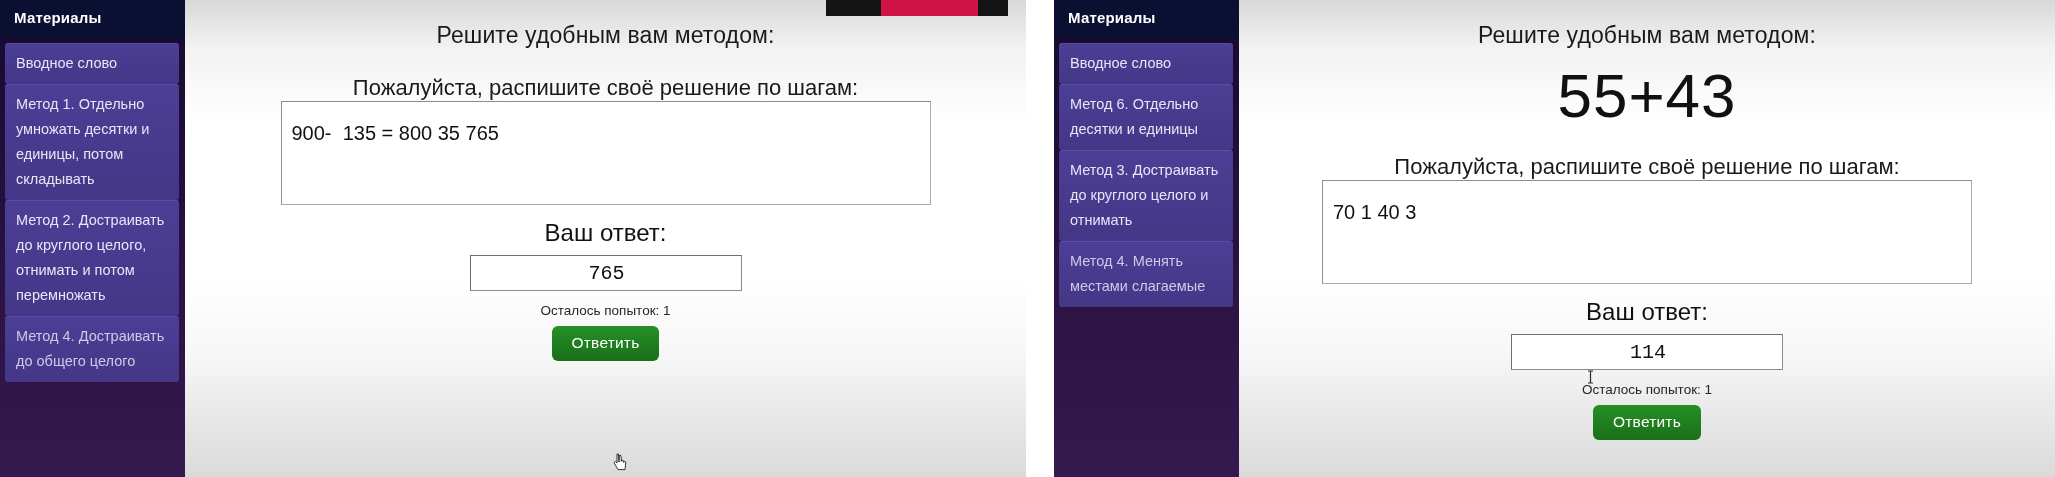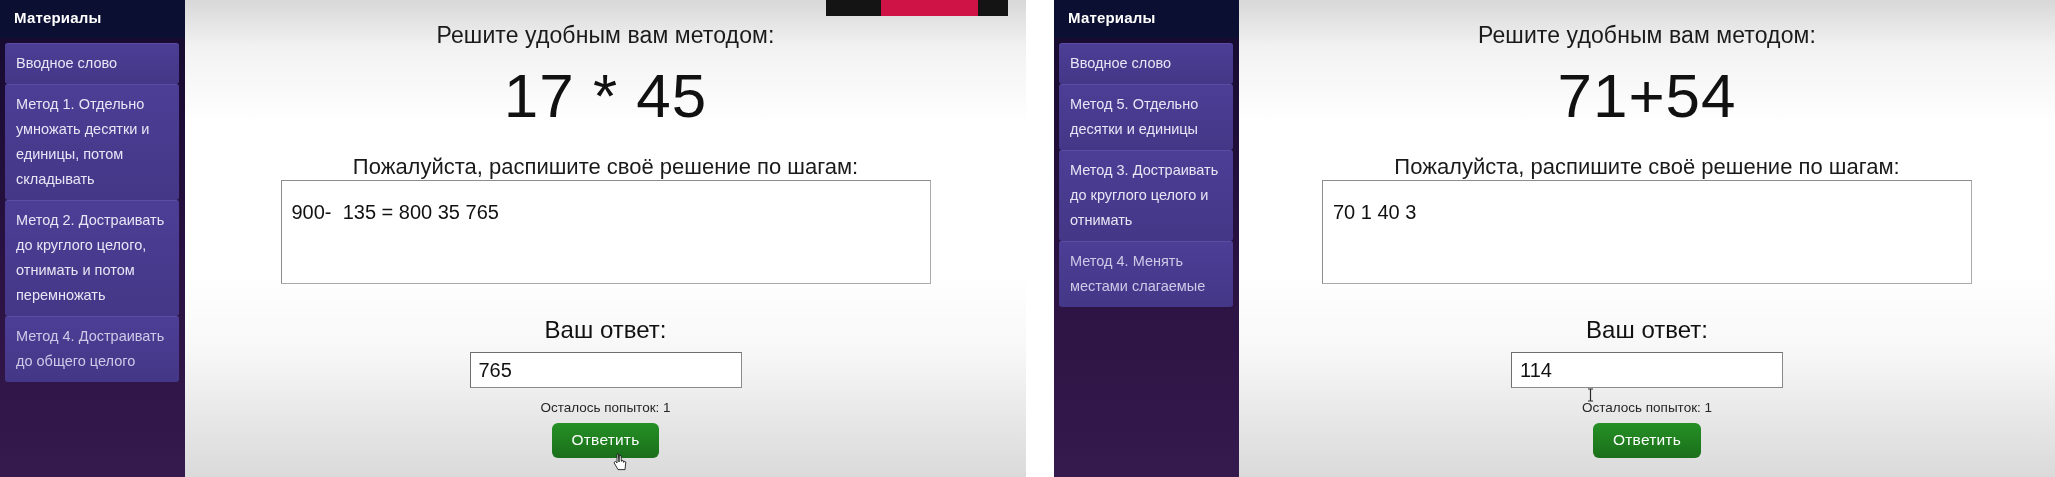--- a/index.html
+++ b/index.html
@@ -114,40 +114,41 @@
     padding: 19px 5px 5px 10px;
     line-height: 1.25;
     resize: none;
     overflow: hidden;
     font-family: "Liberation Sans", sans-serif;
     cursor: text;
   }
   .answer-label {
     font-size: 24px;
     color: #111111;
-    margin-top: 32px;
+    margin-top: 14px;
   }
   .answer-wrap {
     position: relative;
     margin-top: 8px;
     display: flex;
     justify-content: center;
   }
   .answer-input {
     width: 272px;
     height: 36px;
     background: #ffffff;
     border: 1px solid #8a8a8a;
     border-top-color: #6f6f6f;
     border-left-color: #6f6f6f;
     font-size: 20px;
     color: #111111;
     padding: 2px 6px 2px 8px;
-    font-family: Liberation Sans, sans-serif;
+    font-family: Liberation Mono, monospace;
     cursor: text;
+    text-align: center;
   }
   .attempts {
     font-size: 13.5px;
     color: #262626;
     margin-top: 12px;
   }
   .submit-btn {
     margin-top: 8px;
     background: #1e7b1e;
     background: linear-gradient(180deg,#259025 0%,#1a6f1a 100%);
@@ -203,21 +204,20 @@
           <span>Метод 2. Достраивать до круглого целого, отнимать и потом перемножать</span>
         </div>
         <div class="sidebar-item muted">
           <span>Метод 4. Достраивать до общего целого</span>
         </div>
       </div>
     </div>
 
     <div class="content">
       <div class="prompt">Решите удобным вам методом:</div>
-      <div class="expression">17 * 45</div>
       <div class="sub-prompt">Пожалуйста, распишите своё решение по шагам:</div>
 
       <textarea class="solution-box" placeholder="" style="">900-  135 = 800 35 765</textarea>
 
       <div class="answer-label">Ваш ответ:</div>
 
       <div class="answer-wrap">
         <input class="answer-input" type="text" value="765" style="">
       </div>
 
@@ -239,34 +239,34 @@
 
   <div class="panel panel-right">
 
     <div class="sidebar">
       <div class="sidebar-header">Материалы</div>
       <div class="sidebar-items">
         <div class="sidebar-item">
           <span>Вводное слово</span>
         </div>
         <div class="sidebar-item">
-          <span>Метод 5. Отдельно десятки и единицы</span>
+          <span>Метод 6. Отдельно десятки и единицы</span>
         </div>
         <div class="sidebar-item">
           <span>Метод 3. Достраивать до круглого целого и отнимать</span>
         </div>
         <div class="sidebar-item muted">
           <span>Метод 4. Менять местами слагаемые</span>
         </div>
       </div>
     </div>
 
     <div class="content">
       <div class="prompt">Решите удобным вам методом:</div>
-      <div class="expression">71+54</div>
+      <div class="expression">55+43</div>
       <div class="sub-prompt">Пожалуйста, распишите своё решение по шагам:</div>
 
       <textarea class="solution-box" placeholder="" style="">70 1 40 3</textarea>
 
       <div class="answer-label">Ваш ответ:</div>
 
       <div class="answer-wrap">
         <input class="answer-input" type="text" value="114" style="">
 
         <svg class="ibeam-cursor" style="left:50%; margin-left:-60px; bottom:-14px;" viewBox="0 0 7 14">

